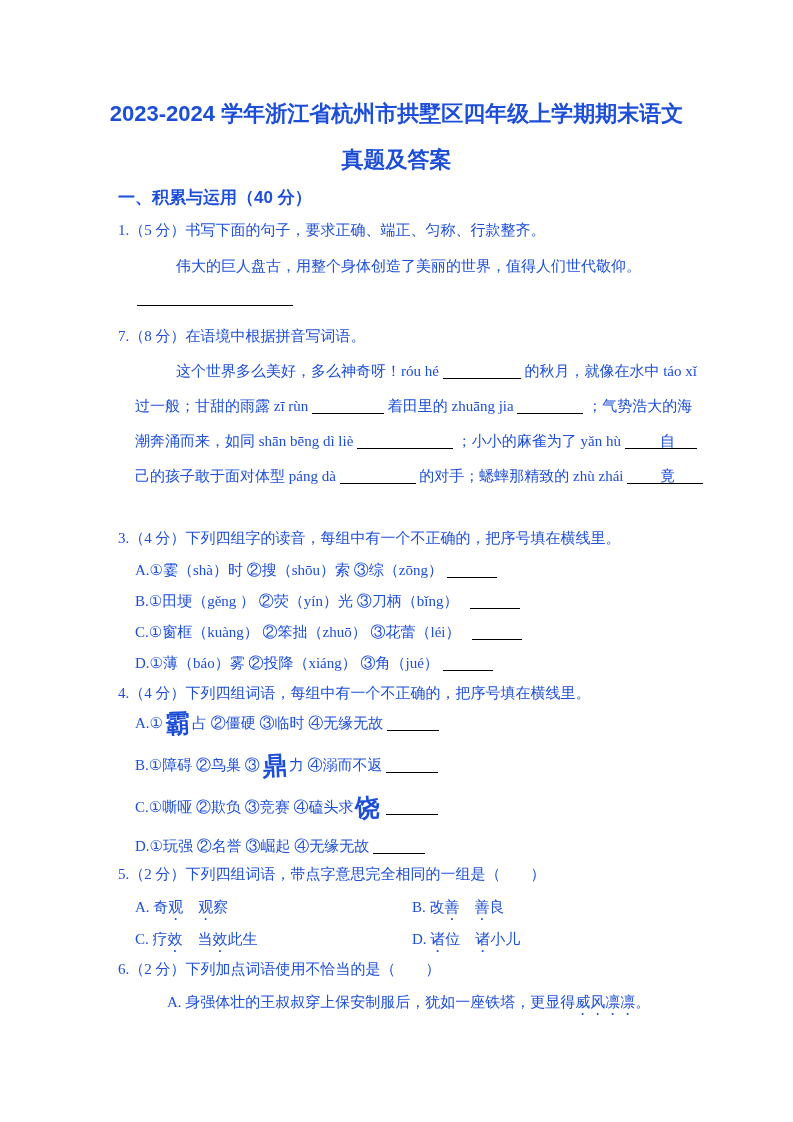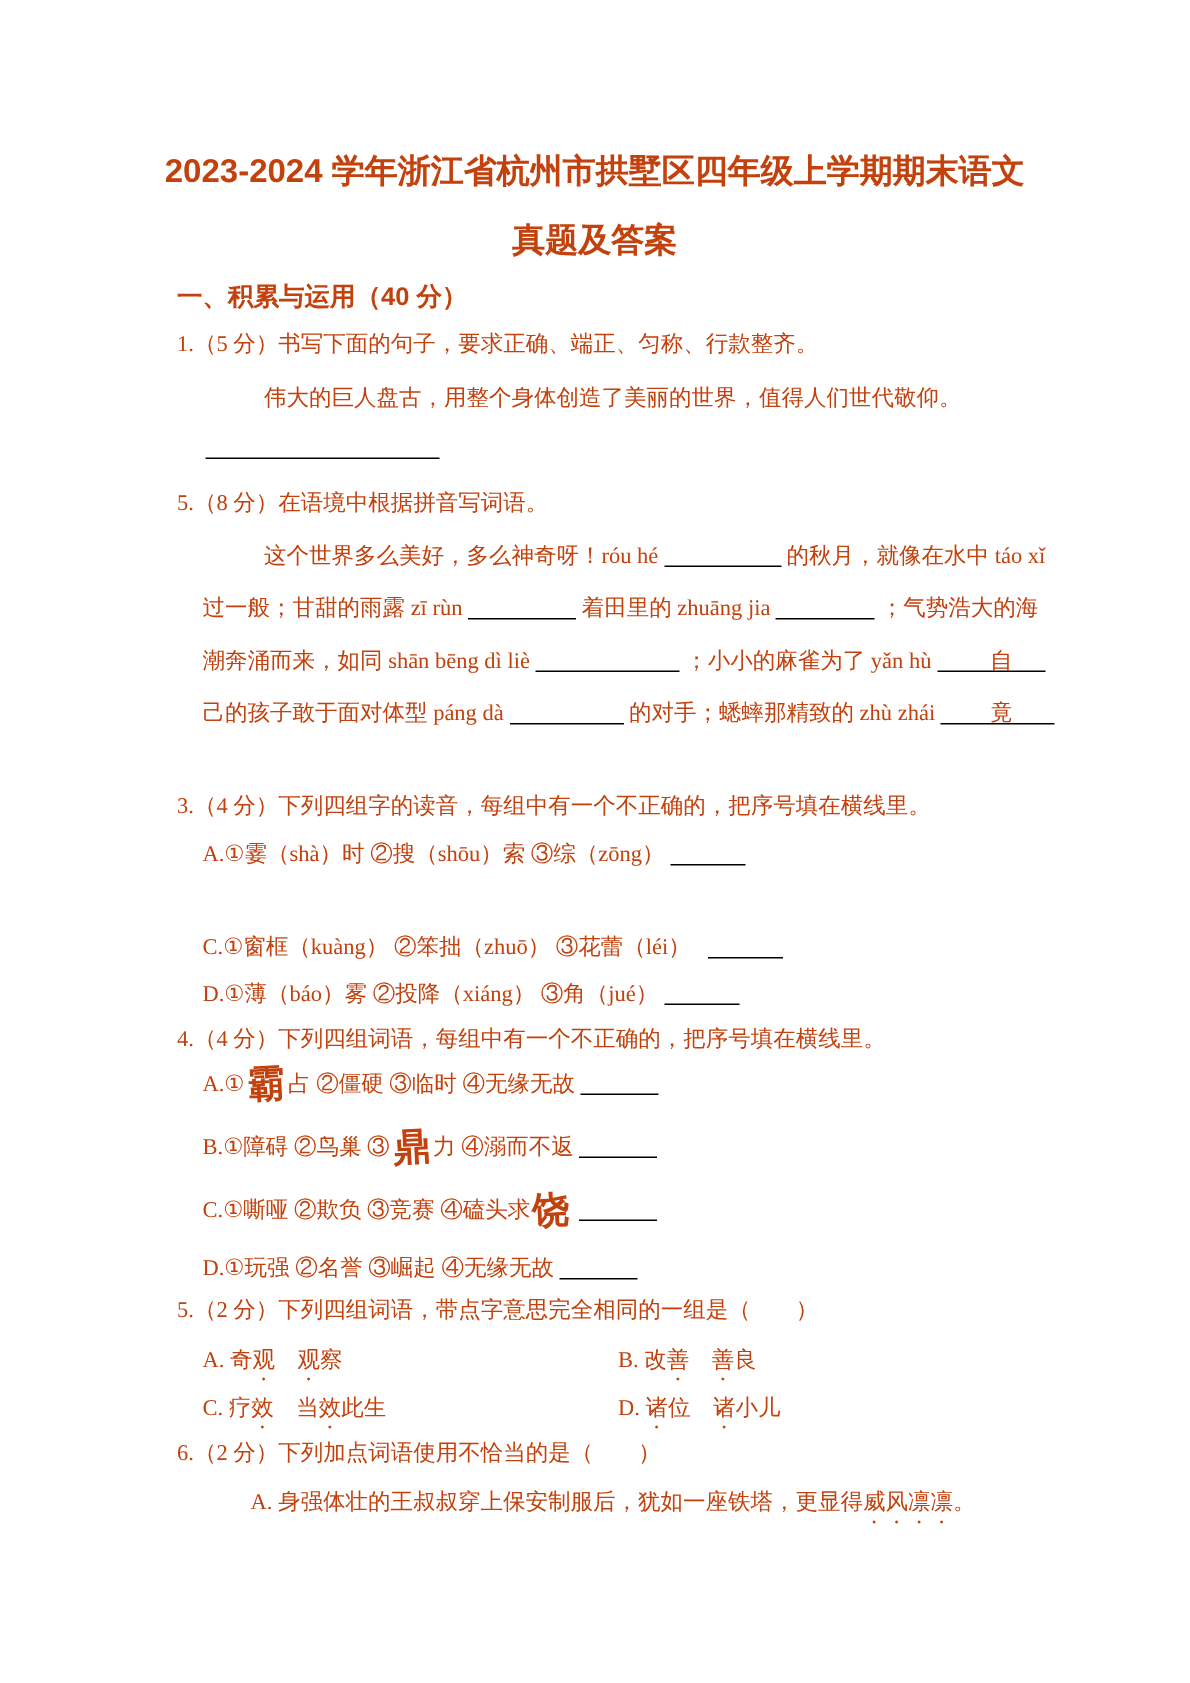--- a/index.html
+++ b/index.html
@@ -1,20 +1,20 @@
 <!DOCTYPE html>
 <html><head>
 <meta charset="utf-8">
 <style>
   html,body{margin:0;padding:0;background:#ffffff;}
   .page{
     position:relative;
     width:793px;height:1122px;
     background:#fff;
-    color:#c2410c;
+    color:#1d4ed8;
     font-family:"Liberation Serif","DejaVu Serif",serif;
     font-size:15px;
     overflow:hidden;
   }
   .abs{position:absolute;white-space:nowrap;line-height:20px;}
   .doc-title{
     left:0;width:793px;text-align:center;
     font-family:"Liberation Sans","DejaVu Sans",sans-serif;
     font-weight:bold;font-size:22px;line-height:28px;
   }
@@ -56,21 +56,21 @@
 
   <div class="abs doc-title" style="top:100px;">2023-2024 学年浙江省杭州市拱墅区四年级上学期期末语文</div>
   <div class="abs doc-title" style="top:146px;">真题及答案</div>
 
   <div class="abs section-head" style="left:118px;top:188px;">一、积累与运用（40 分）</div>
 
   <div class="abs" style="left:118px;top:220px;">1.（5 分）书写下面的句子，要求正确、端正、匀称、行款整齐。</div>
   <div class="abs" style="left:176px;top:256px;">伟大的巨人盘古，用整个身体创造了美丽的世界，值得人们世代敬仰。</div>
   <div class="abs rule" style="left:137px;top:291px;width:156px;"></div>
 
-  <div class="abs" style="left:118px;top:326px;">5.（8 分）在语境中根据拼音写词语。</div>
+  <div class="abs" style="left:118px;top:326px;">7.（8 分）在语境中根据拼音写词语。</div>
   <div class="abs" style="left:176px;top:361px;text-align:right;">
     <span>这个世界多么美好，多么神奇呀！róu hé</span>
     <span class="blank w78"></span>
     <span>的秋月，就像在水中 táo xǐ</span>
   </div>
   <div class="abs" style="left:135px;top:431px;width:540px;">
     <span>潮奔涌而来，如同 shān bēng dì liè</span>
     <span class="blank w96"></span>
     <span>；小小的麻雀为了 yǎn hù</span>
     <span class="blank w72"></span>
@@ -88,20 +88,24 @@
     <span class="blank w76"></span>
     <span>的对手；蟋蟀那精致的 zhù zhái</span>
     <span class="blank w76"></span>
     <span class="pin-right">竟</span>
   </div>
 
   <div class="abs" style="left:118px;top:528px;">3.（4 分）下列四组字的读音，每组中有一个不正确的，把序号填在横线里。</div>
   <div class="abs" style="left:135px;top:560px;">
     <span>A.①霎（shà）时 ②搜（shōu）索 ③综（zōng）</span>
     <span class="blank w50"></span>
+  </div>
+  <div class="abs" style="left:135px;top:591px;">
+    <span>B.①田埂（gěng ） ②荧（yín）光 ③刀柄（bǐng）</span>
+    <span class="blank w50" style="margin-left:8px;"></span>
   </div>
   <div class="abs" style="left:135px;top:622px;">
     <span>C.①窗框（kuàng） ②笨拙（zhuō） ③花蕾（léi）</span>
     <span class="blank w50" style="margin-left:8px;"></span>
   </div>
   <div class="abs" style="left:135px;top:653px;">
     <span>D.①薄（báo）雾 ②投降（xiáng） ③角（jué）</span>
     <span class="blank w50"></span>
   </div>
 

